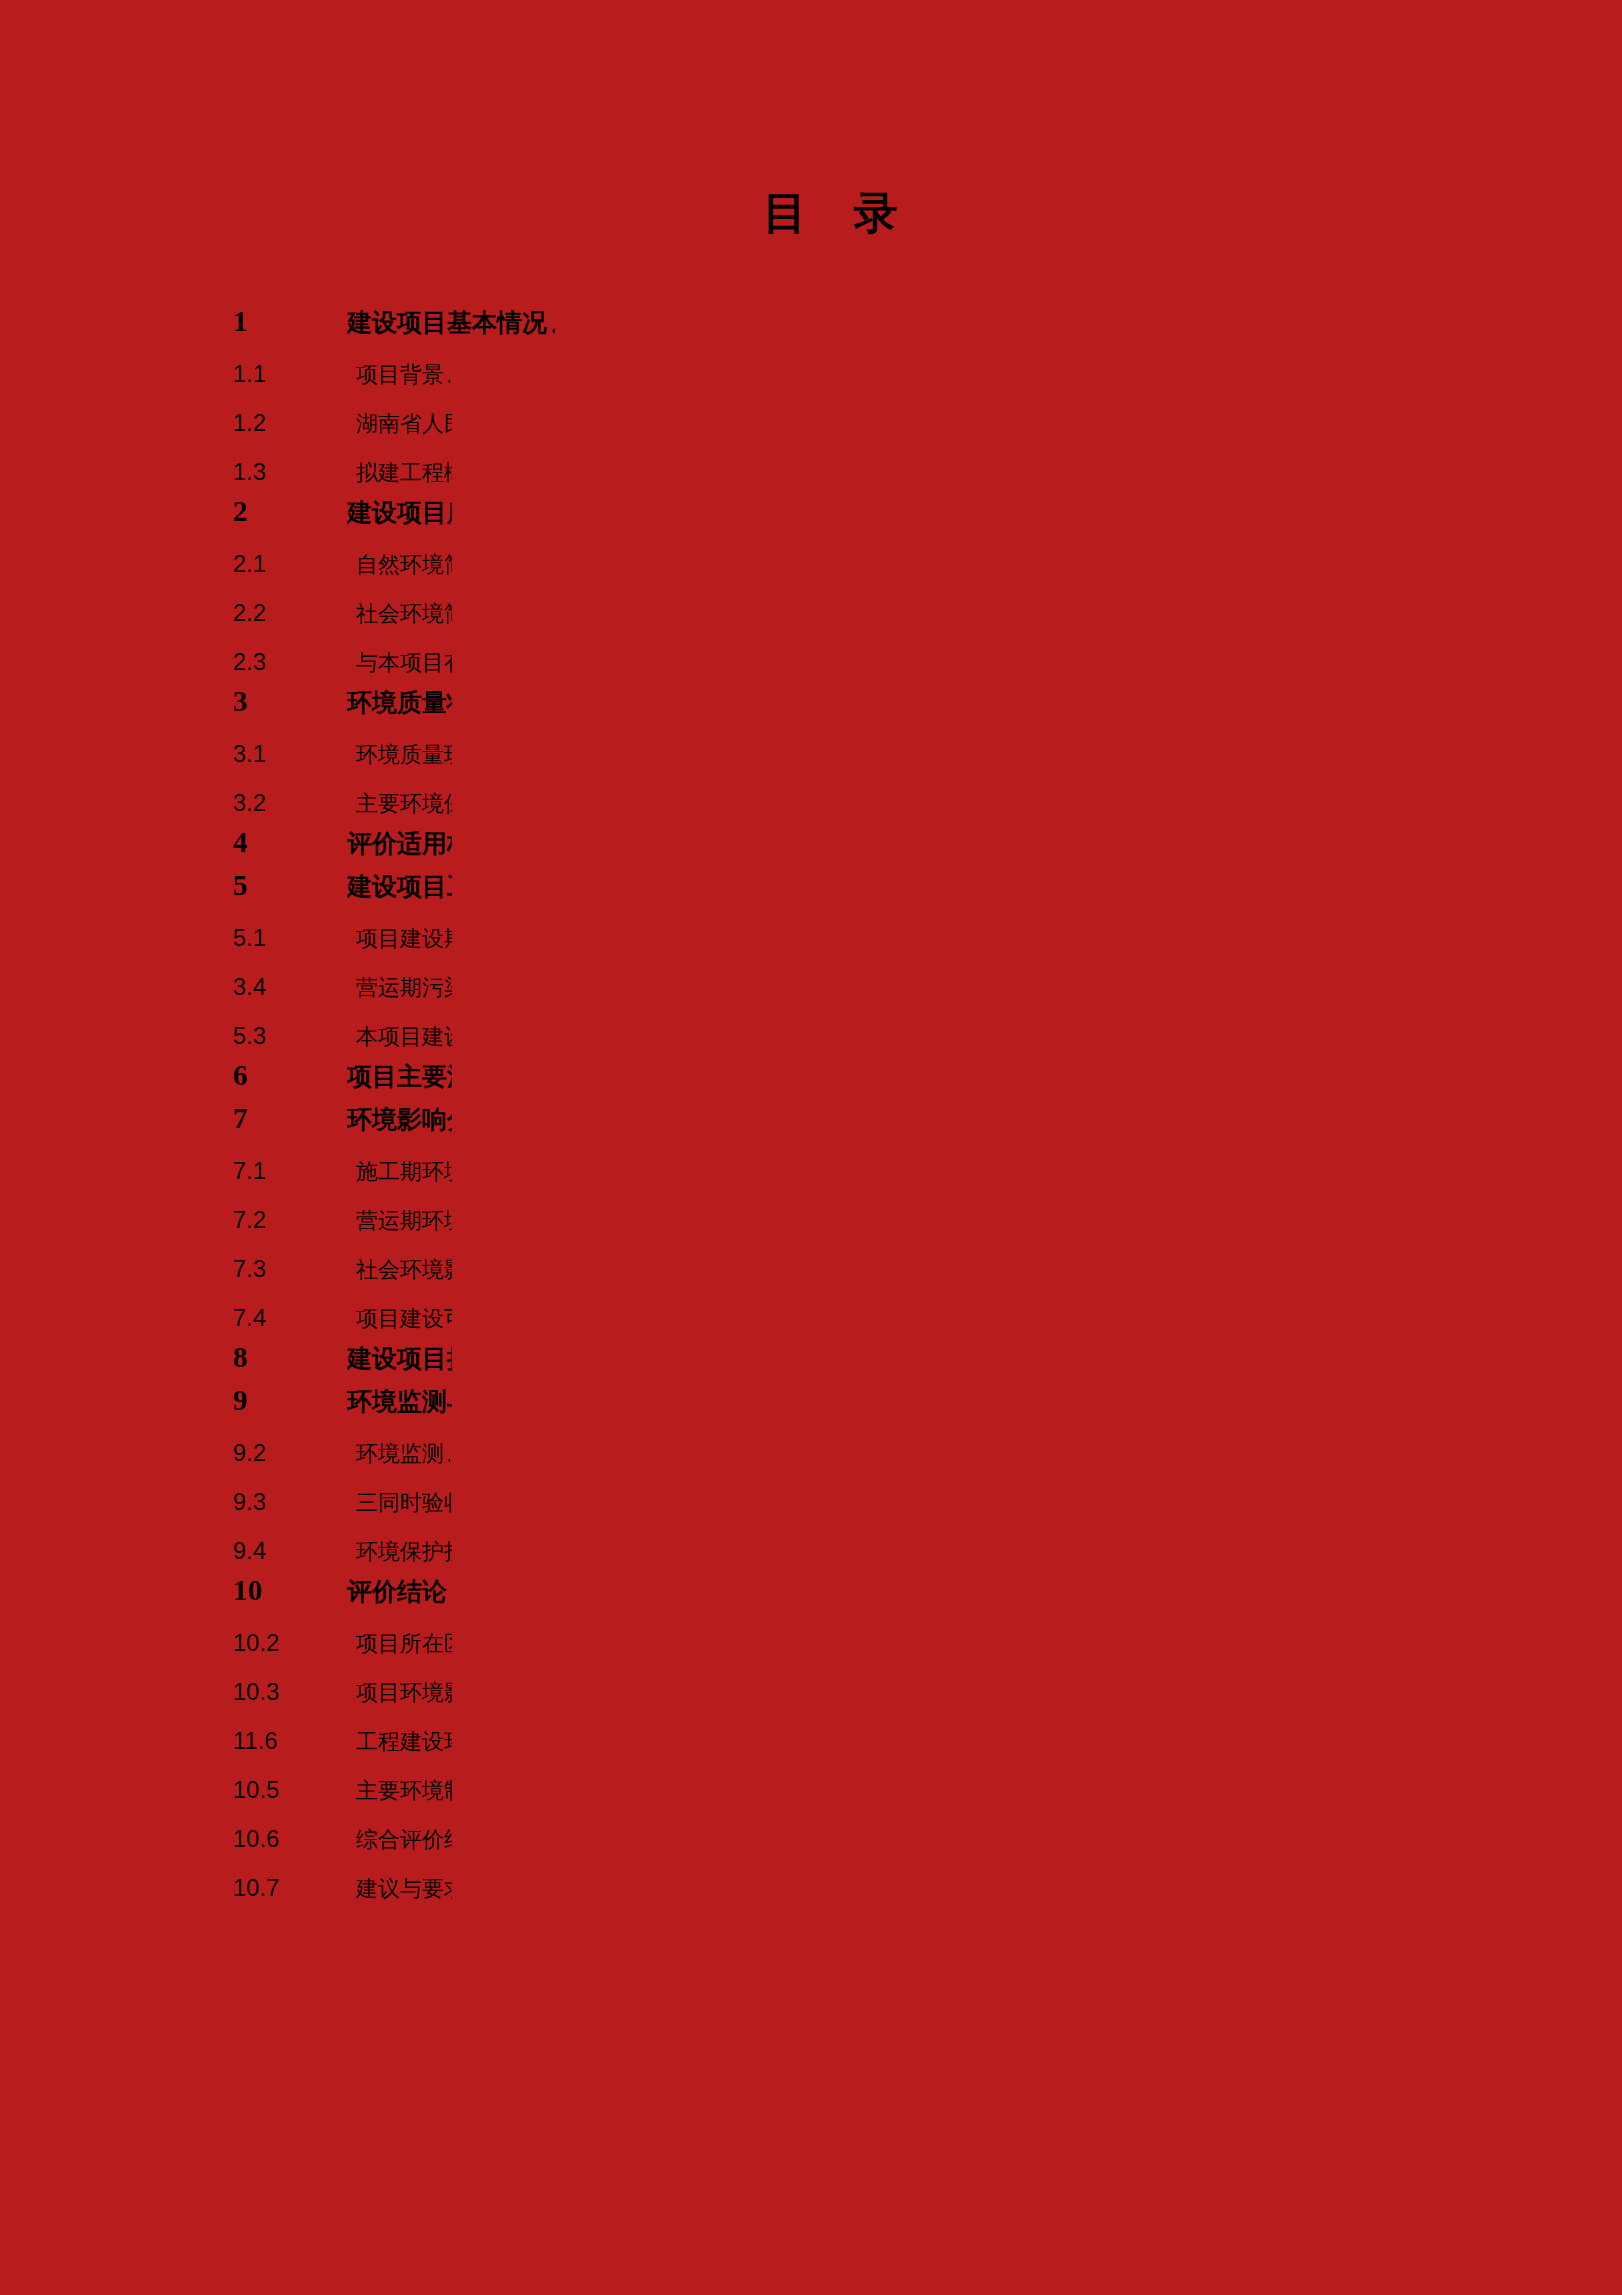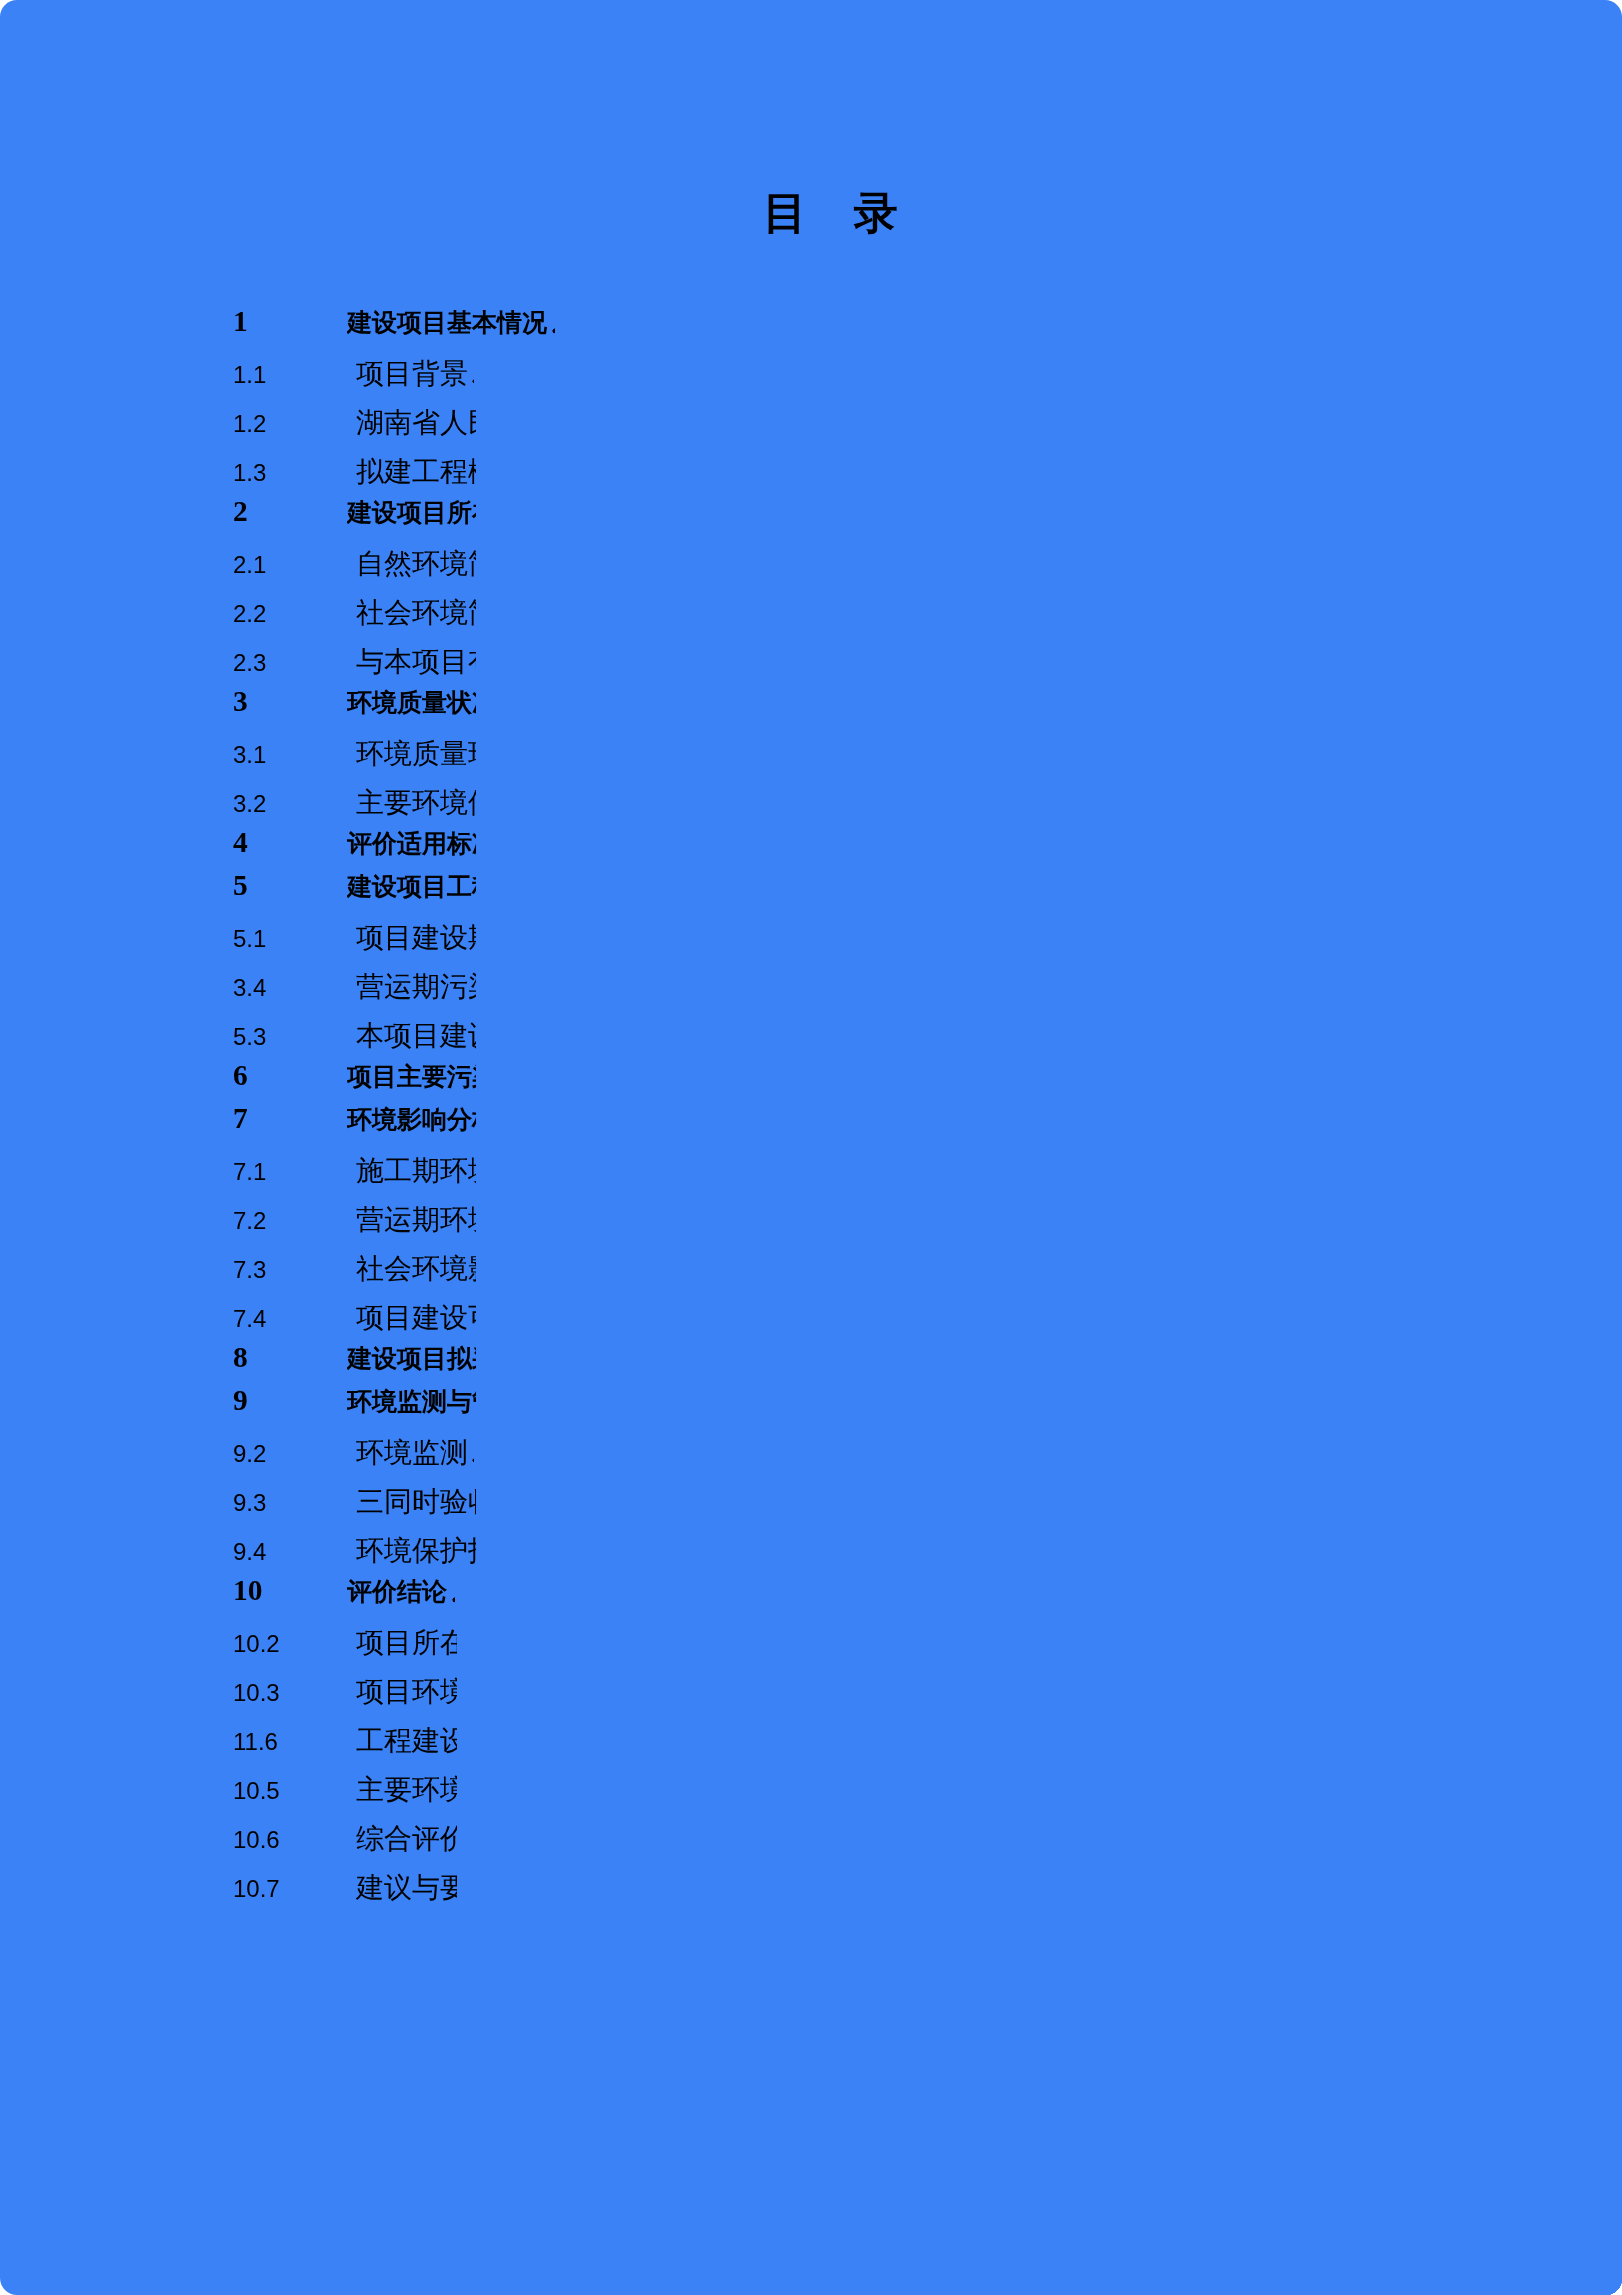--- a/index.html
+++ b/index.html
@@ -4,23 +4,22 @@
 <style>
   html, body {
     margin: 0;
     padding: 0;
     background: #ffffff;
   }
   .page {
     position: relative;
     width: 1622px;
     height: 2295px;
-    background: #3b82f6;
+    background: #b91c1c;
     overflow: hidden;
-    border-radius: 17px;
   }
   .doc-title {
     position: absolute;
     top: 187px;
     left: 233px;
     width: 1196px;
     text-align: center;
     font-family: "Liberation Sans", sans-serif;
     font-weight: bold;
     font-size: 44px;
@@ -84,21 +83,21 @@
     line-height: 37px;
     margin-top: 12px;
   }
   .lvl2 .num {
     width: 123px;
     font-family: "Liberation Sans", sans-serif;
     font-size: 24px;
   }
   .lvl2 .title {
     font-family: Liberation Serif, serif;
-    font-size: 28px;
+    font-size: 22px;
   }
   .lvl2 .leader {
     height: 6.5px;
     margin: 0 2px 7.2px 2.6px;
     background-image: radial-gradient(circle at 3.3px 3.3px, #000 1.6px, transparent 2.1px);
     background-size: 7.5px 6.5px;
   }
   .lvl2 .page {
     font-family: "Liberation Sans", sans-serif;
     font-size: 24px;

